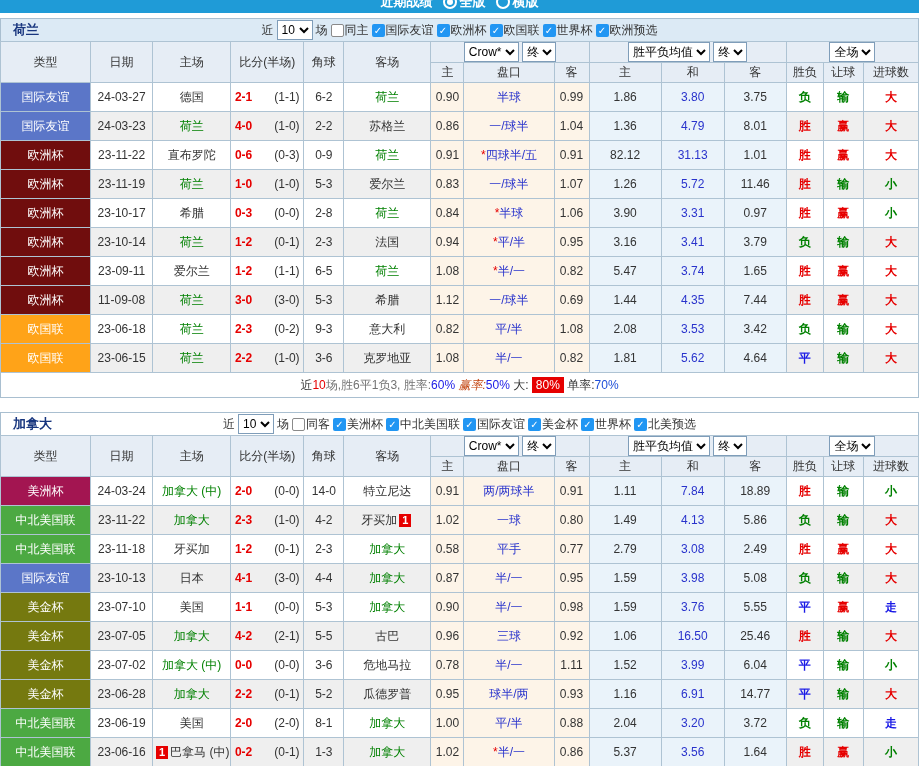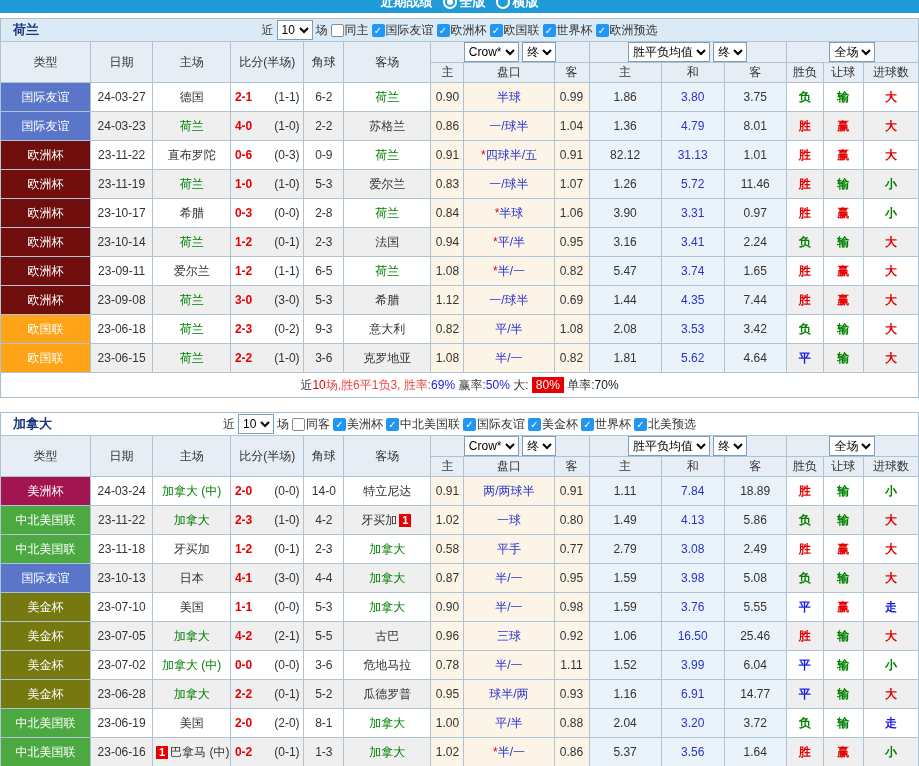--- a/index.html
+++ b/index.html
@@ -224,21 +224,21 @@
             <td class="ralt">23-10-14</td>
             <td class="ralt"><span class="team-green">荷兰</span></td>
             <td class="ralt"><span class="score-main">1-2</span><span class="score-half">(0-1)</span></td>
             <td class="ralt">2-3</td>
             <td class="ralt"><span>法国</span></td>
             <td class="odds-bg">0.94</td>
             <td class="odds-bg"><span class="star">*</span><span class="hcp">平/半</span></td>
             <td class="odds-bg">0.95</td>
             <td class="avg-bg">3.16</td>
             <td class="avg-bg avg-draw">3.41</td>
-            <td class="avg-bg">2.24</td>
+            <td class="avg-bg">3.79</td>
             <td class="ralt res" style="color: rgb(0, 128, 0);">负</td>
             <td class="ralt res" style="color: rgb(0, 128, 0);">输</td>
             <td class="ralt res" style="color: rgb(230, 0, 0);">大</td>
           </tr>
           <tr class="odd">
             <td class="c-league" style="background: rgb(112, 13, 13);">欧洲杯</td>
             <td class="ralt">23-09-11</td>
             <td class="ralt"><span>爱尔兰</span></td>
             <td class="ralt"><span class="score-main">1-2</span><span class="score-half">(1-1)</span></td>
             <td class="ralt">6-5</td>
@@ -248,21 +248,21 @@
             <td class="odds-bg">0.82</td>
             <td class="avg-bg">5.47</td>
             <td class="avg-bg avg-draw">3.74</td>
             <td class="avg-bg">1.65</td>
             <td class="ralt res" style="color: rgb(230, 0, 0);">胜</td>
             <td class="ralt res" style="color: rgb(230, 0, 0);">赢</td>
             <td class="ralt res" style="color: rgb(230, 0, 0);">大</td>
           </tr>
           <tr class="even">
             <td class="c-league" style="background: rgb(112, 13, 13);">欧洲杯</td>
-            <td class="ralt">23-09-08</td>
+            <td class="ralt">11-09-08</td>
             <td class="ralt"><span class="team-green">荷兰</span></td>
             <td class="ralt"><span class="score-main">3-0</span><span class="score-half">(3-0)</span></td>
             <td class="ralt">5-3</td>
             <td class="ralt"><span>希腊</span></td>
             <td class="odds-bg">1.12</td>
             <td class="odds-bg"><span class="hcp">一/球半</span></td>
             <td class="odds-bg">0.69</td>
             <td class="avg-bg">1.44</td>
             <td class="avg-bg avg-draw">4.35</td>
             <td class="avg-bg">7.44</td>
@@ -302,28 +302,28 @@
             <td class="avg-bg">4.64</td>
             <td class="ralt res" style="color: rgb(26, 26, 230);">平</td>
             <td class="ralt res" style="color: rgb(0, 128, 0);">输</td>
             <td class="ralt res" style="color: rgb(230, 0, 0);">大</td>
           </tr>
         </tbody>
       </table>
       <div class="summary">
         <span style="color: rgb(51, 51, 51);">近</span>
         <span style="color: rgb(230, 0, 0);">10</span>
-        <span style="color: #ef4444;">场,胜6平1负3, 胜率:</span>
-        <span style="color: rgb(26, 26, 230);">69%</span>
-        <span style="color: #404040;"> 赢率:</span>
+        <span style="color: #737373;">场,胜6平1负3, 胜率:</span>
+        <span style="color: rgb(26, 26, 230);">60%</span>
+        <span style="color: #c2410c; font-style: italic;"> 赢率:</span>
         <span style="color: rgb(26, 26, 230);">50%</span>
         <span style="color: rgb(51, 51, 51);"> 大: </span>
         <span style="color: rgb(255, 255, 255); background: rgb(230, 0, 0); padding: 1px 4px;">80%</span>
         <span style="color: rgb(51, 51, 51);"> 单率:</span>
-        <span style="color: #0f172a;">70%</span>
+        <span style="color: #1d4ed8;">70%</span>
       </div>
     </div>
     <div class="section">
       <div class="sec-header" style="background: rgb(255, 255, 255);">
         <span class="sec-title">加拿大</span>
         <span class="filters">
           <span>近</span>
           <select class="hdr-select"><option>10</option></select>
           <span>场</span>
           <label class="chklabel">

